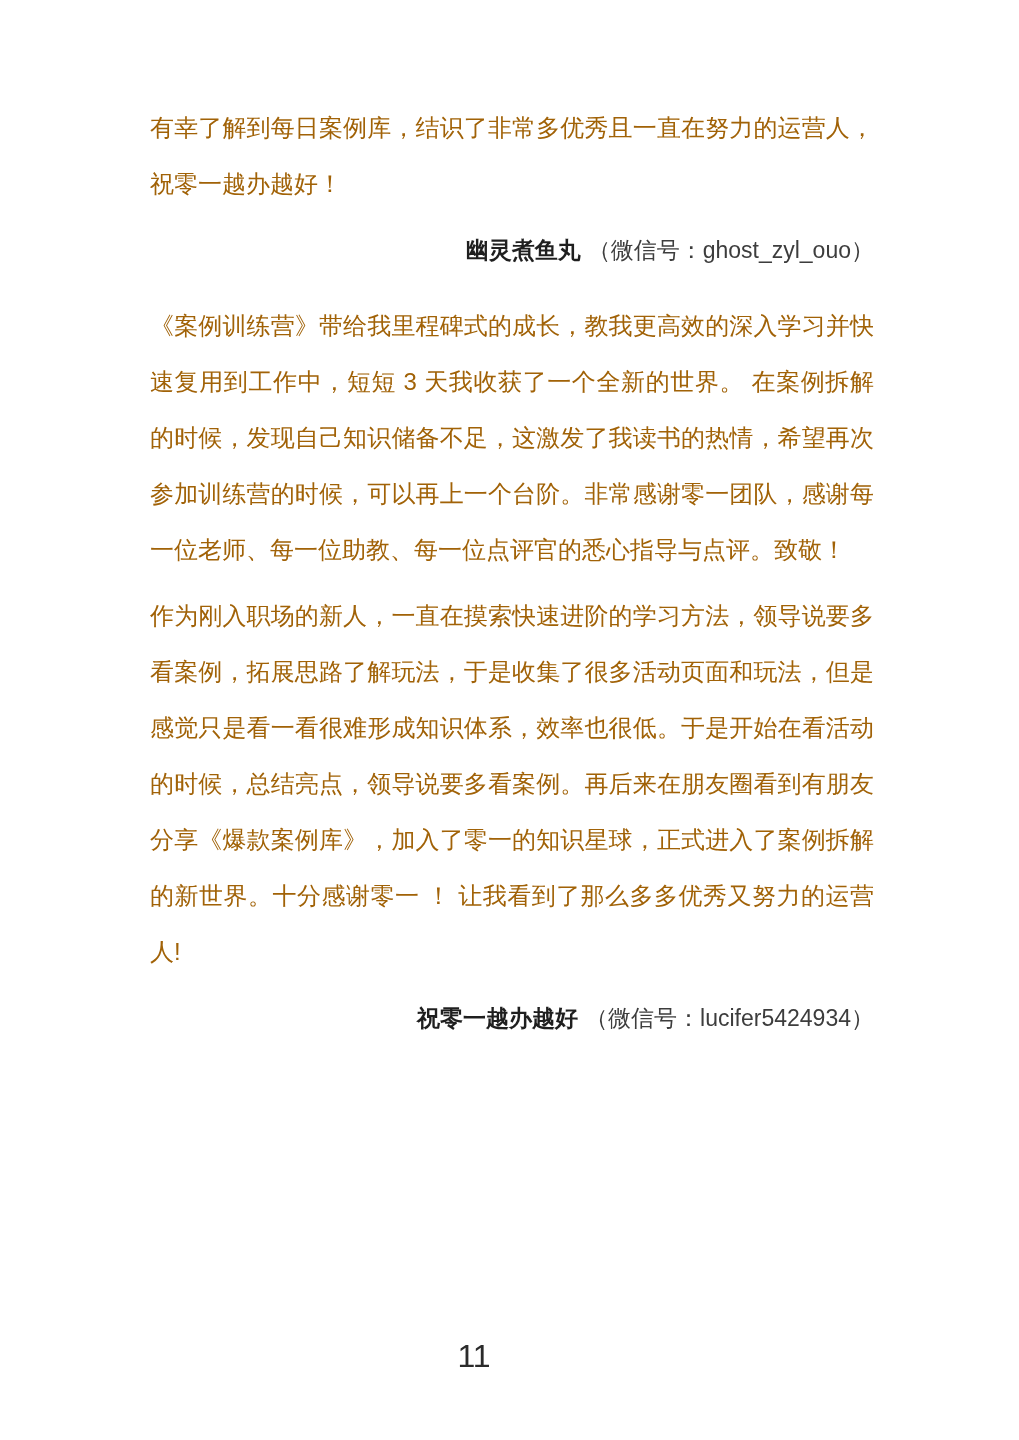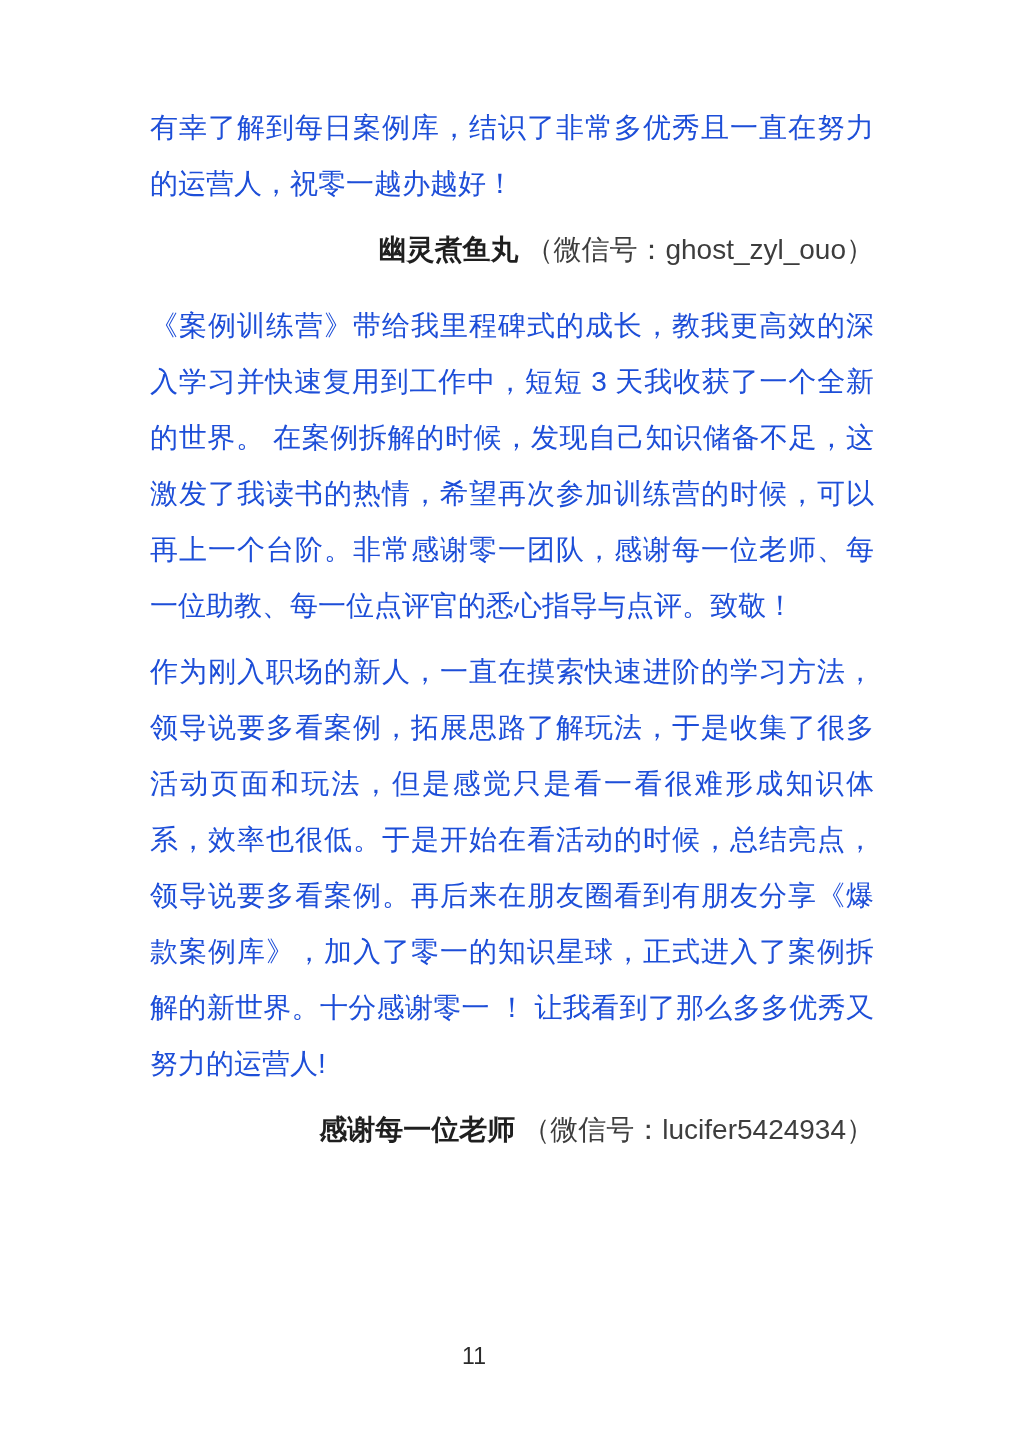--- a/index.html
+++ b/index.html
@@ -17,67 +17,67 @@
   }
   .page {
     box-sizing: border-box;
     width: 1019px;
     height: 1440px;
     padding: 100px 145px 0 150px;
     position: relative;
   }
   .testimonial-text {
     margin: 0 0 10px 0;
-    font-size: 28px;
+    font-size: 24px;
     line-height: 56px;
     text-align: justify;
     letter-spacing: 0;
-    color: #1d4ed8;
+    color: #a16207;
   }
   .signature {
     margin: 0 0 20px 0;
-    font-size: 28px;
+    font-size: 23px;
     line-height: 56px;
     text-align: right;
     color: #3d3d3d;
     white-space: nowrap;
   }
   .sig-name {
     font-weight: 700;
     color: #1f1f1f;
     margin-right: 7px;
   }
   .wechat {
     font-weight: 400;
     color: #3d3d3d;
   }
   .page-number {
     position: absolute;
     top: 1340px;
     left: 0;
     width: 948px;
     text-align: center;
-    font-size: 23px;
+    font-size: 32px;
     line-height: 32px;
     color: #2b2b2b;
   }
 </style>
 </head>
 <body>
 
 <div class="page">
 
   <p class="testimonial-text">有幸了解到每日案例库，结识了非常多优秀且一直在努力的运营人，祝零一越办越好！</p>
   <div class="signature">
     <span class="sig-name">幽灵煮鱼丸</span><span class="wechat">（微信号：ghost_zyl_ouo）</span>
   </div>
 
   <p class="testimonial-text">《案例训练营》带给我里程碑式的成长，教我更高效的深入学习并快速复用到工作中，短短 3 天我收获了一个全新的世界。 在案例拆解的时候，发现自己知识储备不足，这激发了我读书的热情，希望再次参加训练营的时候，可以再上一个台阶。非常感谢零一团队，感谢每一位老师、每一位助教、每一位点评官的悉心指导与点评。致敬！</p>
 
   <p class="testimonial-text">作为刚入职场的新人，一直在摸索快速进阶的学习方法，领导说要多看案例，拓展思路了解玩法，于是收集了很多活动页面和玩法，但是感觉只是看一看很难形成知识体系，效率也很低。于是开始在看活动的时候，总结亮点，领导说要多看案例。再后来在朋友圈看到有朋友分享《爆款案例库》，加入了零一的知识星球，正式进入了案例拆解的新世界。十分感谢零一 ！ 让我看到了那么多多优秀又努力的运营人!</p>
 
   <div class="signature">
-    <span class="sig-name">感谢每一位老师</span><span class="wechat">（微信号：lucifer5424934）</span>
+    <span class="sig-name">祝零一越办越好</span><span class="wechat">（微信号：lucifer5424934）</span>
   </div>
 
   <div class="page-number">11</div>
 
 </div>
 
 </body></html>

